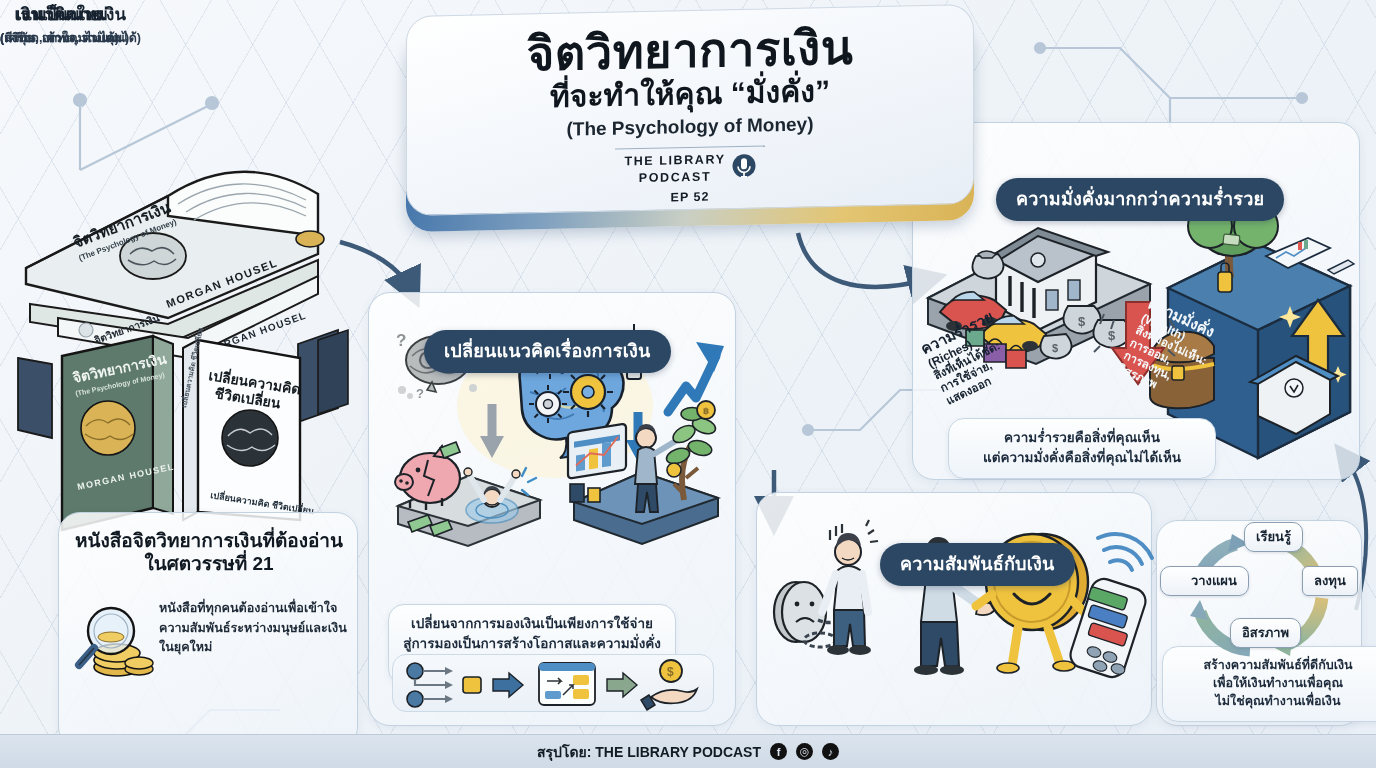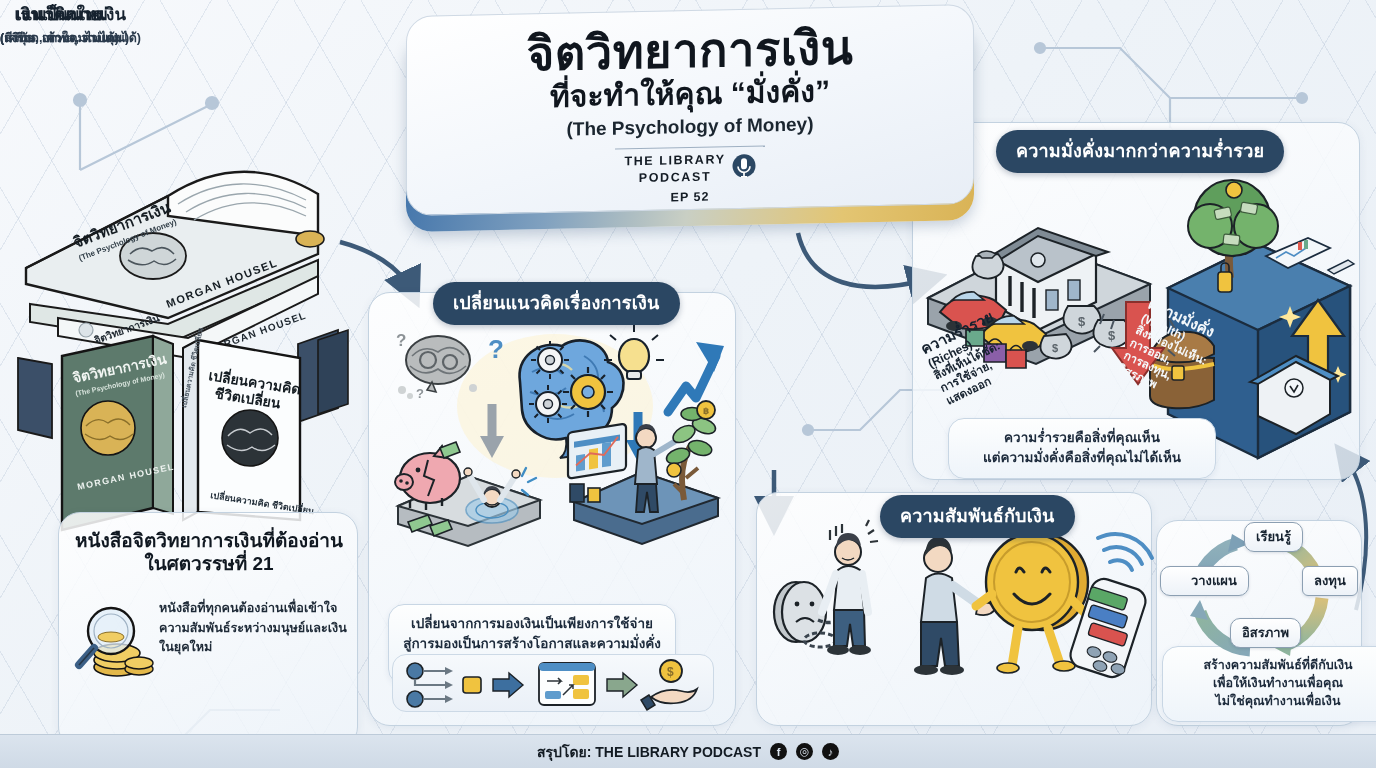--- a/index.html
+++ b/index.html
@@ -35,20 +35,21 @@
     background: #2b4763;
     color: #fff;
     border-radius: 999px;
     padding: 6px 20px 8px;
     font-size: 18px;
     font-weight: 700;
     white-space: nowrap;
     letter-spacing: .2px;
     box-shadow: 0 2px 6px rgba(20,40,70,.28);
     z-index: 7;
+    margin-top: 48px;
   }
   .callout {
     position: absolute;
     background: linear-gradient(180deg,#fdfefe,#eef4fa);
     border: 1.4px solid #c8d6e4;
     border-radius: 16px;
     padding: 9px 14px 11px;
     text-align: center;
     font-size: 13.5px;
     font-weight: 700;
@@ -277,21 +278,21 @@
       <circle cx="38" cy="34" r="23" fill="rgba(226,238,248,.75)" stroke="#141414" stroke-width="2.4"></circle>
       <circle cx="38" cy="34" r="17" fill="none" stroke="#9fb2c4" stroke-width="1.2"></circle>
       <ellipse cx="38" cy="40" rx="13" ry="5" fill="#f0cd63" stroke="#8a6f2a" stroke-width="1"></ellipse>
       <path d="M21 51 L6 68" stroke="#3b5f86" stroke-width="8" stroke-linecap="round"></path>
       <path d="M21 51 L6 68" stroke="#141414" stroke-width="1.6" fill="none" opacity=".55"></path>
     </svg>
     <div class="body">หนังสือที่ทุกคนต้องอ่านเพื่อเข้าใจความสัมพันธ์ระหว่างมนุษย์และเงินในยุคใหม่</div>
   </div>
 
   <div id="mid" class="panel"></div>
-  <div class="badge" style="left:433px;top:282px;">เปลี่ยนแนวคิดเรื่องการเงิน</div>
+  <div class="badge" style="left:424px;top:282px;">เปลี่ยนแนวคิดเรื่องการเงิน</div>
 
   <svg style="position:absolute;left:380px;top:316px;" width="346" height="230">
 
     <ellipse cx="175" cy="90" rx="98" ry="72" fill="#fdf3cf" opacity=".55"></ellipse>
 
     <g>
       <ellipse cx="58" cy="44" rx="32" ry="24" fill="#b9bcbd" stroke="#3a3f42" stroke-width="2"></ellipse>
       <path d="M32 40 q12 -12 26 -4 q14 -10 26 3" stroke="#6e7478" stroke-width="1.6" fill="none"></path>
       <path d="M30 50 q14 12 28 3 q13 10 28 -3" stroke="#6e7478" stroke-width="1.6" fill="none"></path>
       <circle cx="48" cy="44" r="8" fill="none" stroke="#5d6367" stroke-width="2.2"></circle>

